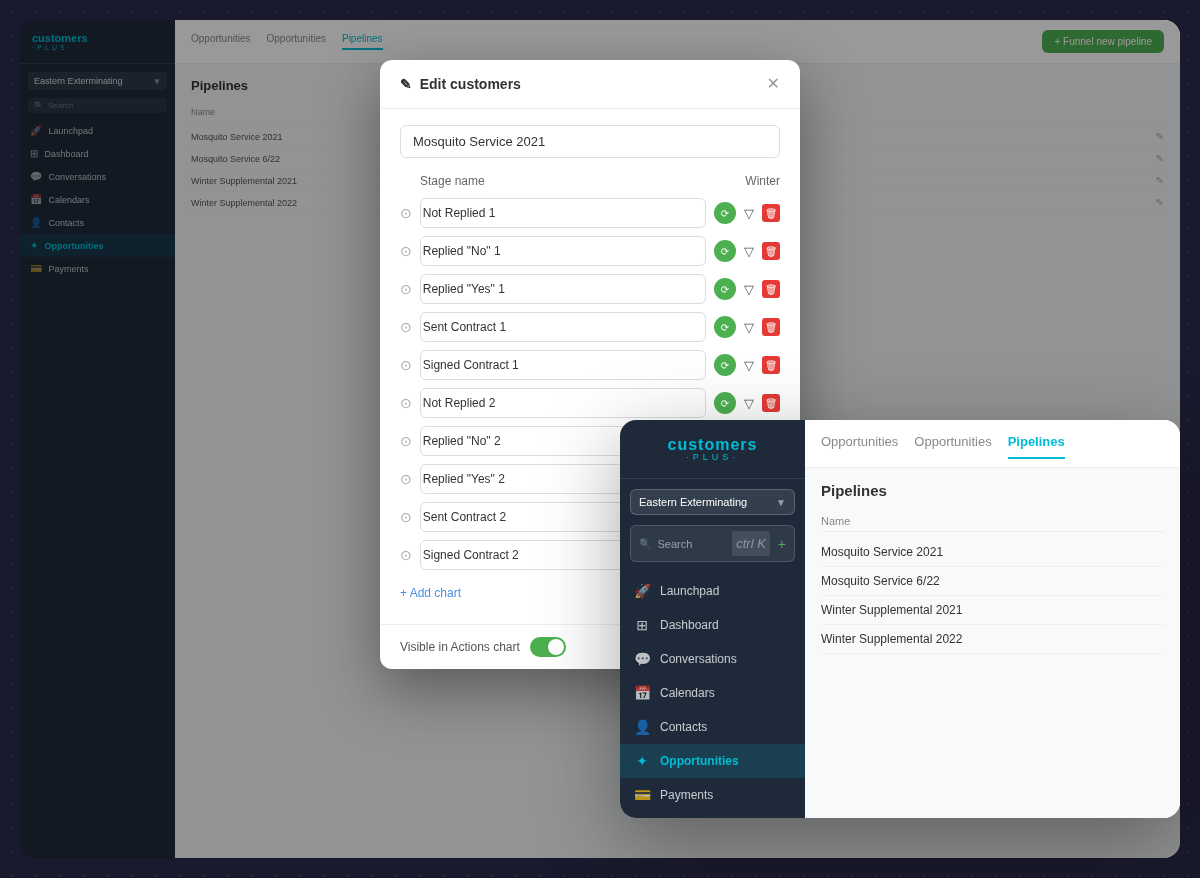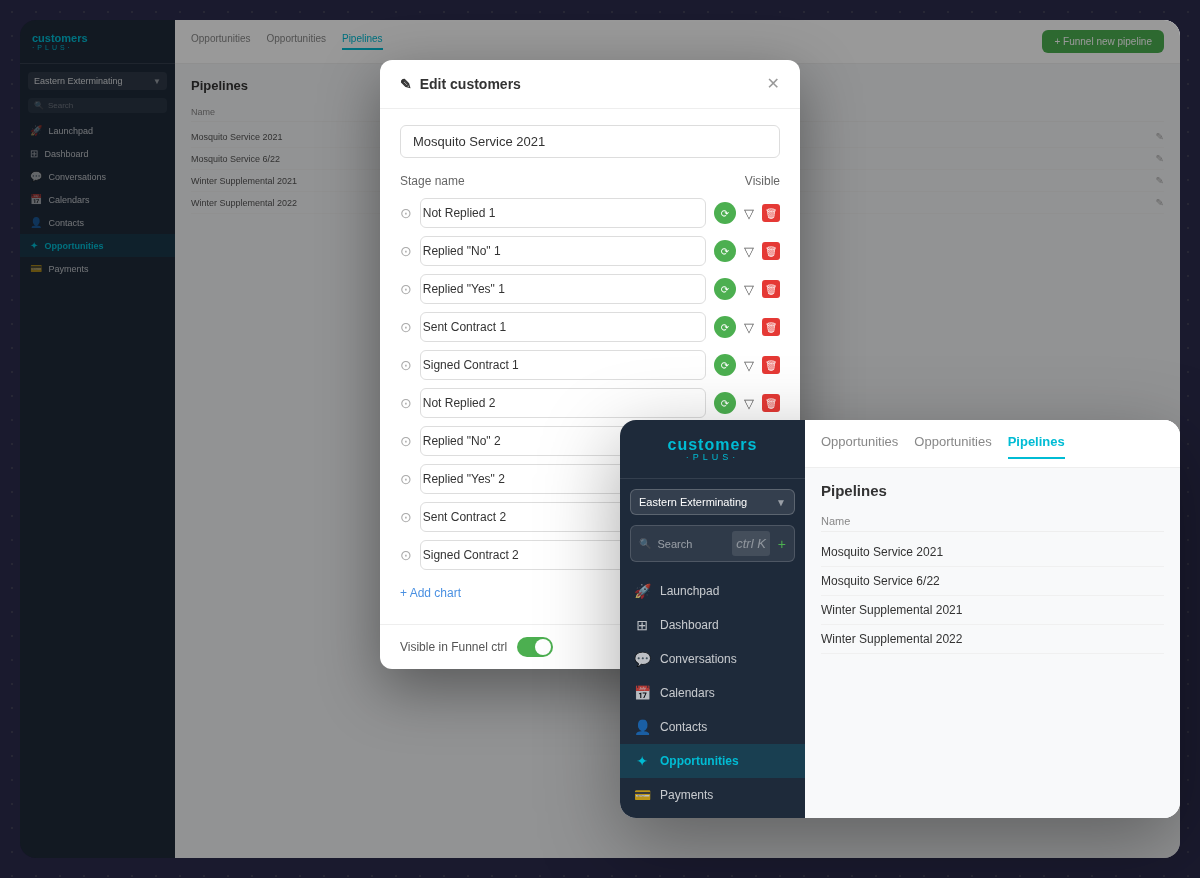--- a/index.html
+++ b/index.html
@@ -83,20 +83,21 @@
       font-size: 13px;
       color: #333;
       margin-bottom: 16px;
     }
 
     .stage-header {
       display: flex;
       justify-content: space-between;
       align-items: center;
       margin-bottom: 10px;
+      margin-left: 20px;
     }
 
     .stage-header-label {
       font-size: 12px;
       color: #666;
       font-weight: 500;
     }
 
     .stage-row {
       display: flex;
@@ -617,21 +618,21 @@
       <span>Edit customers</span>
     </div>
     <span class="modal-close">✕</span>
   </div>
 
   <div class="modal-body">
     <input class="modal-input" type="text" value="Mosquito Service 2021" style="">
 
     <div class="stage-header">
       <span class="stage-header-label">Stage name</span>
-      <span class="stage-header-label">Visible</span>
+      <span class="stage-header-label">Winter</span>
     </div>
 
     
     <div class="stage-row">
       <span class="stage-drag-icon">⊙</span>
       <input class="stage-input" type="text" value="Not Replied 1" style="">
       <div class="stage-actions">
         <button class="btn-stage-copy">⟳</button>
         <span class="btn-stage-filter">▽</span>
         <button class="btn-stage-delete">🗑</button>
@@ -728,21 +729,21 @@
       </div>
     </div>
 
     <button class="add-stage-btn">
       <span>+ Add chart</span>
     </button>
   </div>
 
   <div class="modal-footer">
     <div class="footer-left">
-      <span class="footer-label">Visible in Funnel ctrl</span>
+      <span class="footer-label">Visible in Actions chart</span>
       <div class="toggle"></div>
     </div>
     <div class="footer-left">
       <span class="footer-label">Visible in Pie chart</span>
     </div>
   </div>
 </div>
 
 <div class="foreground-card">
 

